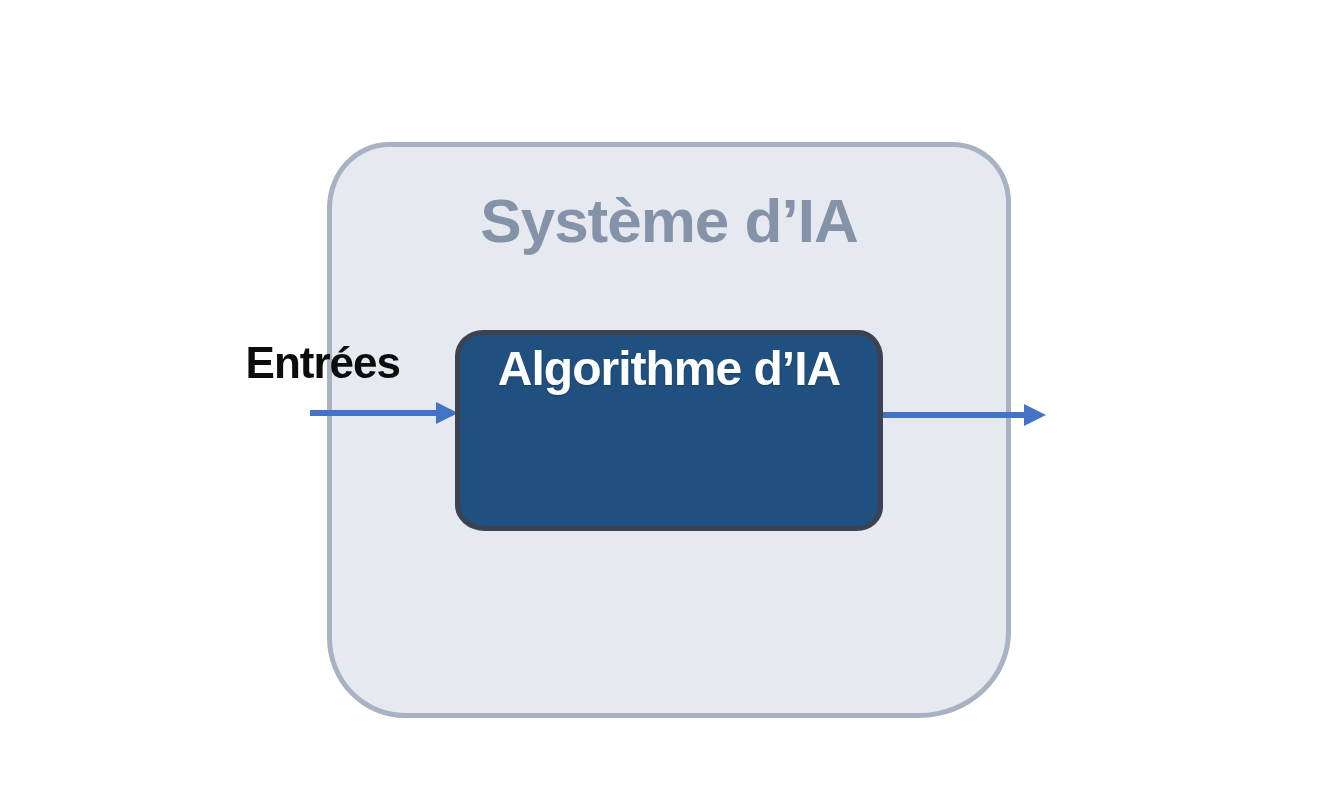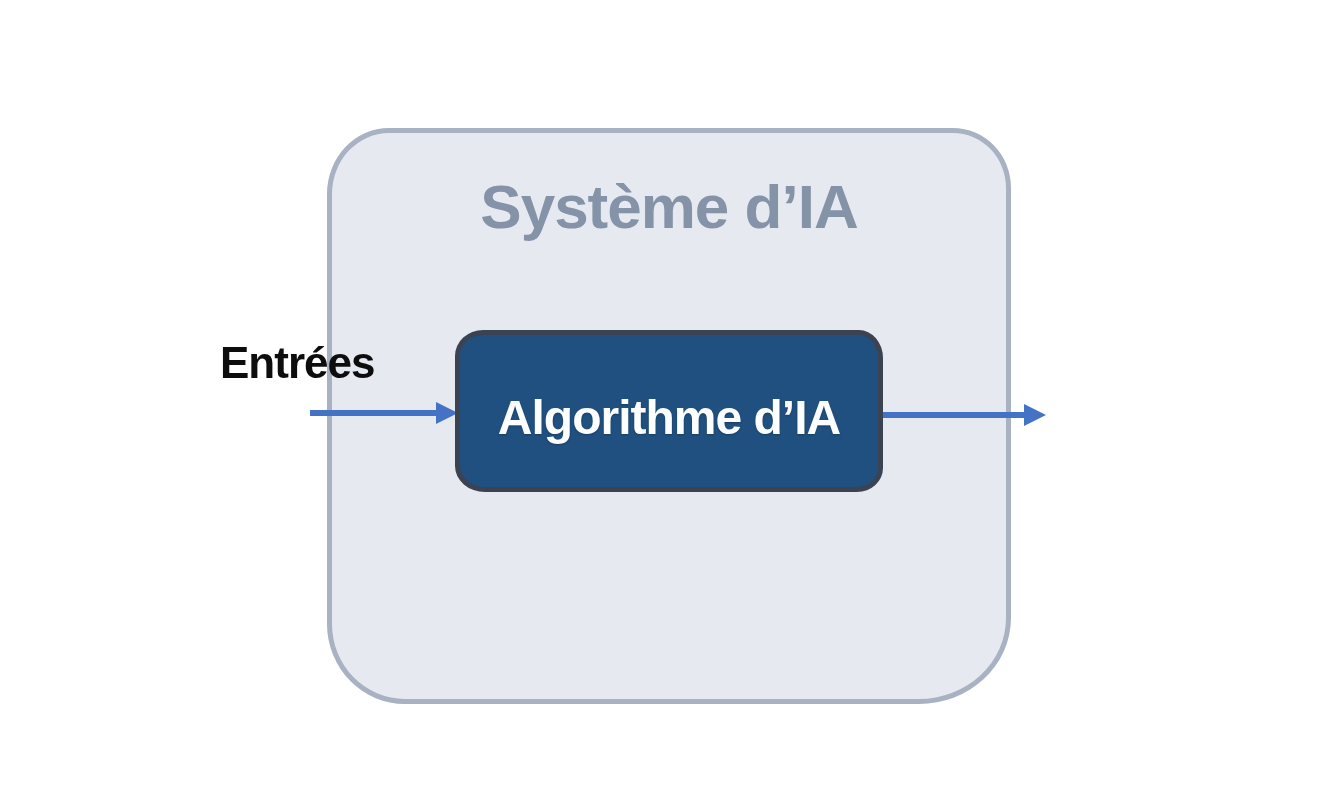--- a/index.html
+++ b/index.html
@@ -13,21 +13,21 @@
     width: 1344px;
     height: 800px;
     overflow: hidden;
     background: var(--background, #ffffff);
   }
 
   
   .outer-box {
     position: absolute;
     left: 327px;
-    top: 128px;
+    top: 142px;
     width: 684px;
     height: 576px;
     box-sizing: border-box;
     background: var(--outer-fill, #E6E9F0);
     border: 5px solid var(--outer-border, #A8B2C3);
     border-radius: 62px 58px 92px 78px / 66px 60px 86px 80px;
   }
   .outer-title {
     position: absolute;
     left: 0;
@@ -39,46 +39,45 @@
     letter-spacing: -1px;
     color: var(--title, #8593A9);
   }
 
   
   .inner-box {
     position: absolute;
     left: 455px;
     top: 330px;
     width: 428px;
-    height: 162px;
+    height: 201px;
     box-sizing: border-box;
     background: var(--inner-fill, #20507F);
     border: 5px solid var(--inner-border, #3B4352);
     border-radius: 28px 24px 26px 30px / 26px 28px 24px 26px;
     display: flex;
-    align-items: center;
     justify-content: center;
   }
   .inner-label {
     font-size: 48px;
     font-weight: 700;
     letter-spacing: -1px;
     color: var(--inner-text, #FDFEFF);
     transform: translateY(6px);
     text-shadow: 0 1px 2px rgba(0,0,0,0.25);
   }
 
   
   .io-label {
     position: absolute;
     font-size: 44px;
     font-weight: 700;
     letter-spacing: -1px;
     color: var(--label, #0D0D0D);
-    text-align: left;
+    text-align: right;
     width: 180px;
   }
   .io-label.left  { left: 220px; top: 338px; }
   .io-label.right { left: 942px; top: 340px; }
 
   
   .arrow {
     position: absolute;
     height: 22px;
   }

